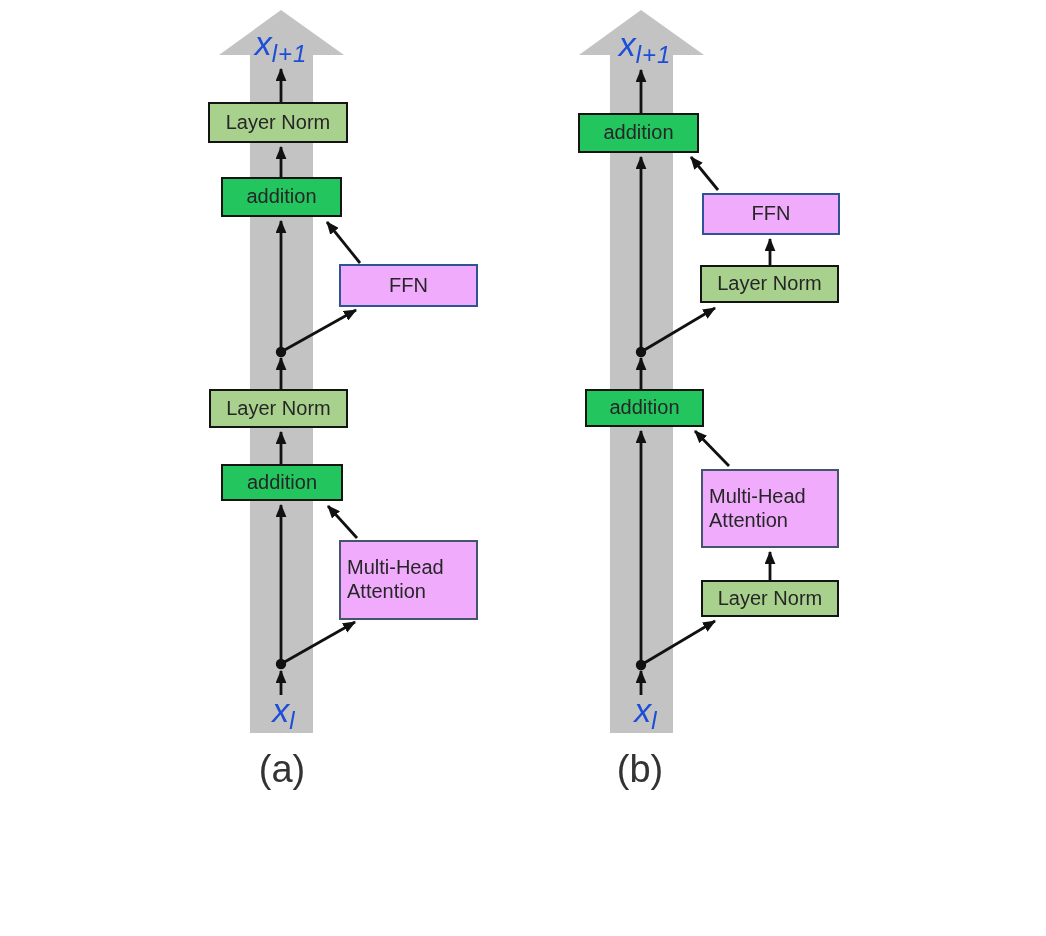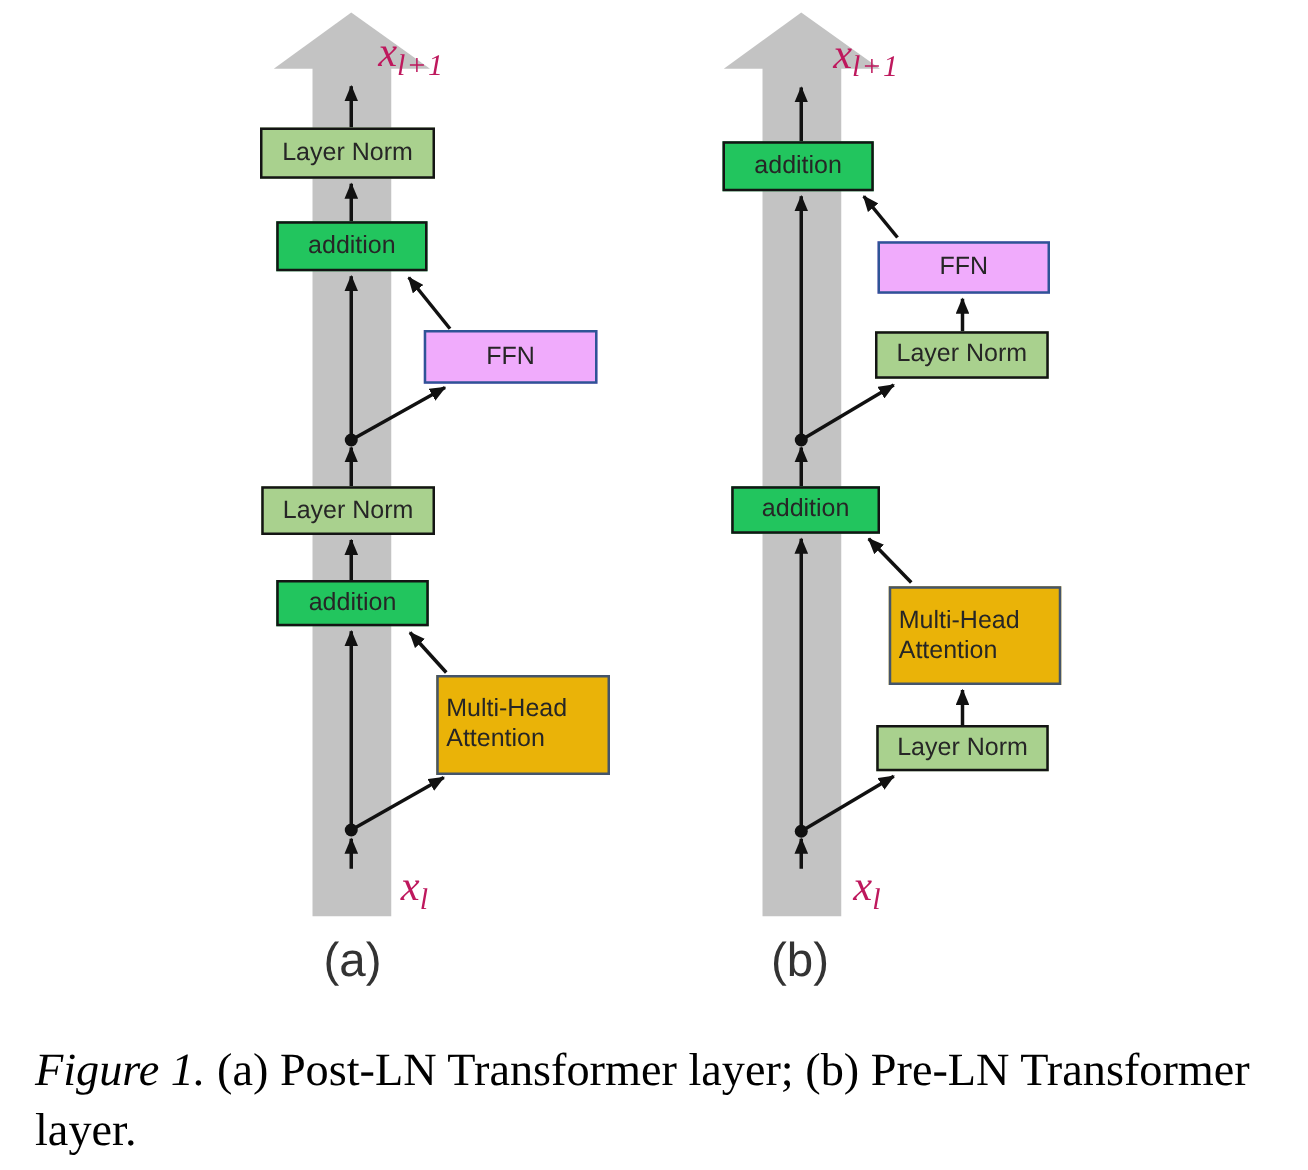--- a/index.html
+++ b/index.html
@@ -25,31 +25,30 @@
     text-align: left;
     font-family: "Liberation Sans", sans-serif;
     font-size: 20px;
     line-height: 1.18;
     color: #262626;
     padding: 0 6px;
   }
   .node-layernorm { background: #a9d18e; border: 2.5px solid #141414; }
   .node-addition  { background: #22c55e; border: 2.5px solid #141414; }
   .node-ffn       { background: #f0abfc; border: 2.5px solid #2e5496; }
-  .node-attention { background: #eab308; border: 2.5px solid #44546a; margin-left: 10px; }
+  .node-attention { background: #f0abfc; border: 2.5px solid #44546a; }
 
   .io-label {
     position: absolute;
     transform: translateX(-50%);
     white-space: nowrap;
-    font-family: Liberation Serif, serif;
+    font-family: Liberation Sans, sans-serif;
     font-style: italic;
     font-size: 34px;
-    color: #be185d;
-    margin-left: 48px;
+    color: #1d4ed8;
   }
   .io-label .math-sub {
     font-size: 24px;
     vertical-align: -7px;
     letter-spacing: 1px;
   }
   .panel-label {
     position: absolute;
     transform: translateX(-50%);
     font-family: "Liberation Sans", sans-serif;
@@ -138,15 +137,14 @@
   <div class="node node-ffn" style="left:702px; top:193px; width:138px; height:42px;">FFN</div>
   <div class="node node-layernorm" style="left:700px; top:265px; width:139px; height:38px;">Layer Norm</div>
   <div class="node node-addition" style="left:585px; top:389px; width:119px; height:38px;">addition</div>
   <div class="node node-attention" style="left:701px; top:469px; width:138px; height:79px;">Multi-Head Attention</div>
   <div class="node node-layernorm" style="left:701px; top:580px; width:138px; height:37px;">Layer Norm</div>
 
   <div class="io-label" style="left:645px; top:25px;"><span class="math-base">x</span><span class="math-sub">l+1</span></div>
   <div class="io-label" style="left:646px; top:691px;"><span class="math-base">x</span><span class="math-sub">l</span></div>
   <div class="panel-label" style="left:640px; top:748px;">(b)</div>
 
-  <div class="caption"><span class="cap-prefix">Figure 1.</span><span> (a) Post-LN Transformer layer; (b) Pre-LN Transformer</span><br><span>layer.</span></div>
 
 </div>
 
 </body></html>

